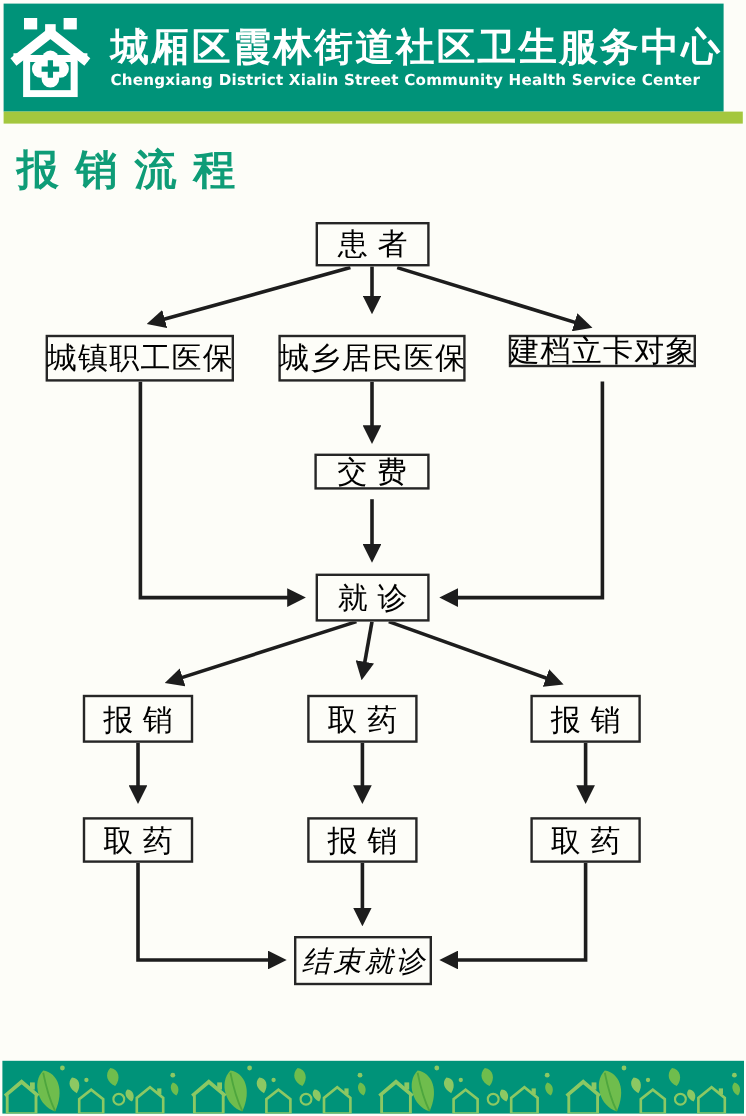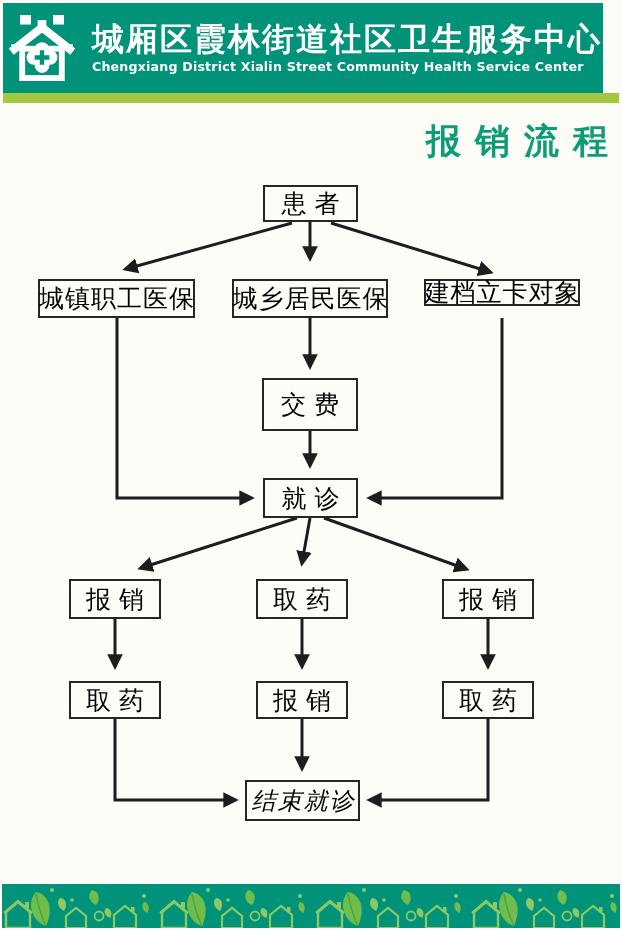--- a/index.html
+++ b/index.html
@@ -22,21 +22,21 @@
   .org-en{
     color:#ffffff; font-size:12.6px; font-weight:bold; letter-spacing:0.2px;
     margin-top:2px; white-space:nowrap;
   }
   .stripe{
     position:absolute; left:3px; right:3px; top:93px; height:10px;
     background:#a4c73e;
   }
   
   .page-title{
-    position:absolute; left:0; right:0; top:118px; text-align:right;
+    position:absolute; left:0; right:0; top:118px; text-align:left;
     font-size:35px; font-weight:bold; color:#0e9c77;
     letter-spacing:14px; padding-left:14px;
   }
   
   .arrows{ position:absolute; left:0; top:0; width:622px; height:930px; }
   .node{
     position:absolute; background:#fdfdf8; border:2px solid #262626;
     display:flex; align-items:center; justify-content:center;
     color:#000000; box-sizing:border-box;
   }
@@ -118,21 +118,21 @@
   <div class="node f25" style="left:38px;top:279px;width:157px;height:39px;">
     <span class="ls1">城镇职工医保</span>
     </div>
   <div class="node f25" style="left:232px;top:279px;width:156px;height:39px;">
     <span class="ls1">城乡居民医保</span>
     </div>
   <div class="node f25" style="left:424px;top:279px;width:156px;height:27px;">
     <span class="ls1">建档立卡对象</span>
     </div>
 
-  <div class="node f25" style="left:262px;top:378px;width:96px;height:53px;font-family:Liberation Mono, monospace;">
+  <div class="node f25" style="left:262px;top:378px;width:96px;height:30px;font-family:Liberation Mono, monospace;">
     <span class="ls8">交费</span>
     </div>
 
   <div class="node f25" style="left:263px;top:478px;width:95px;height:40px;font-family:Liberation Serif, serif;">
     <span class="ls8">就诊</span>
     </div>
 
   <div class="node f25" style="left:69px;top:579px;width:92px;height:40px;">
     <span class="ls8">报销</span>
     </div>

